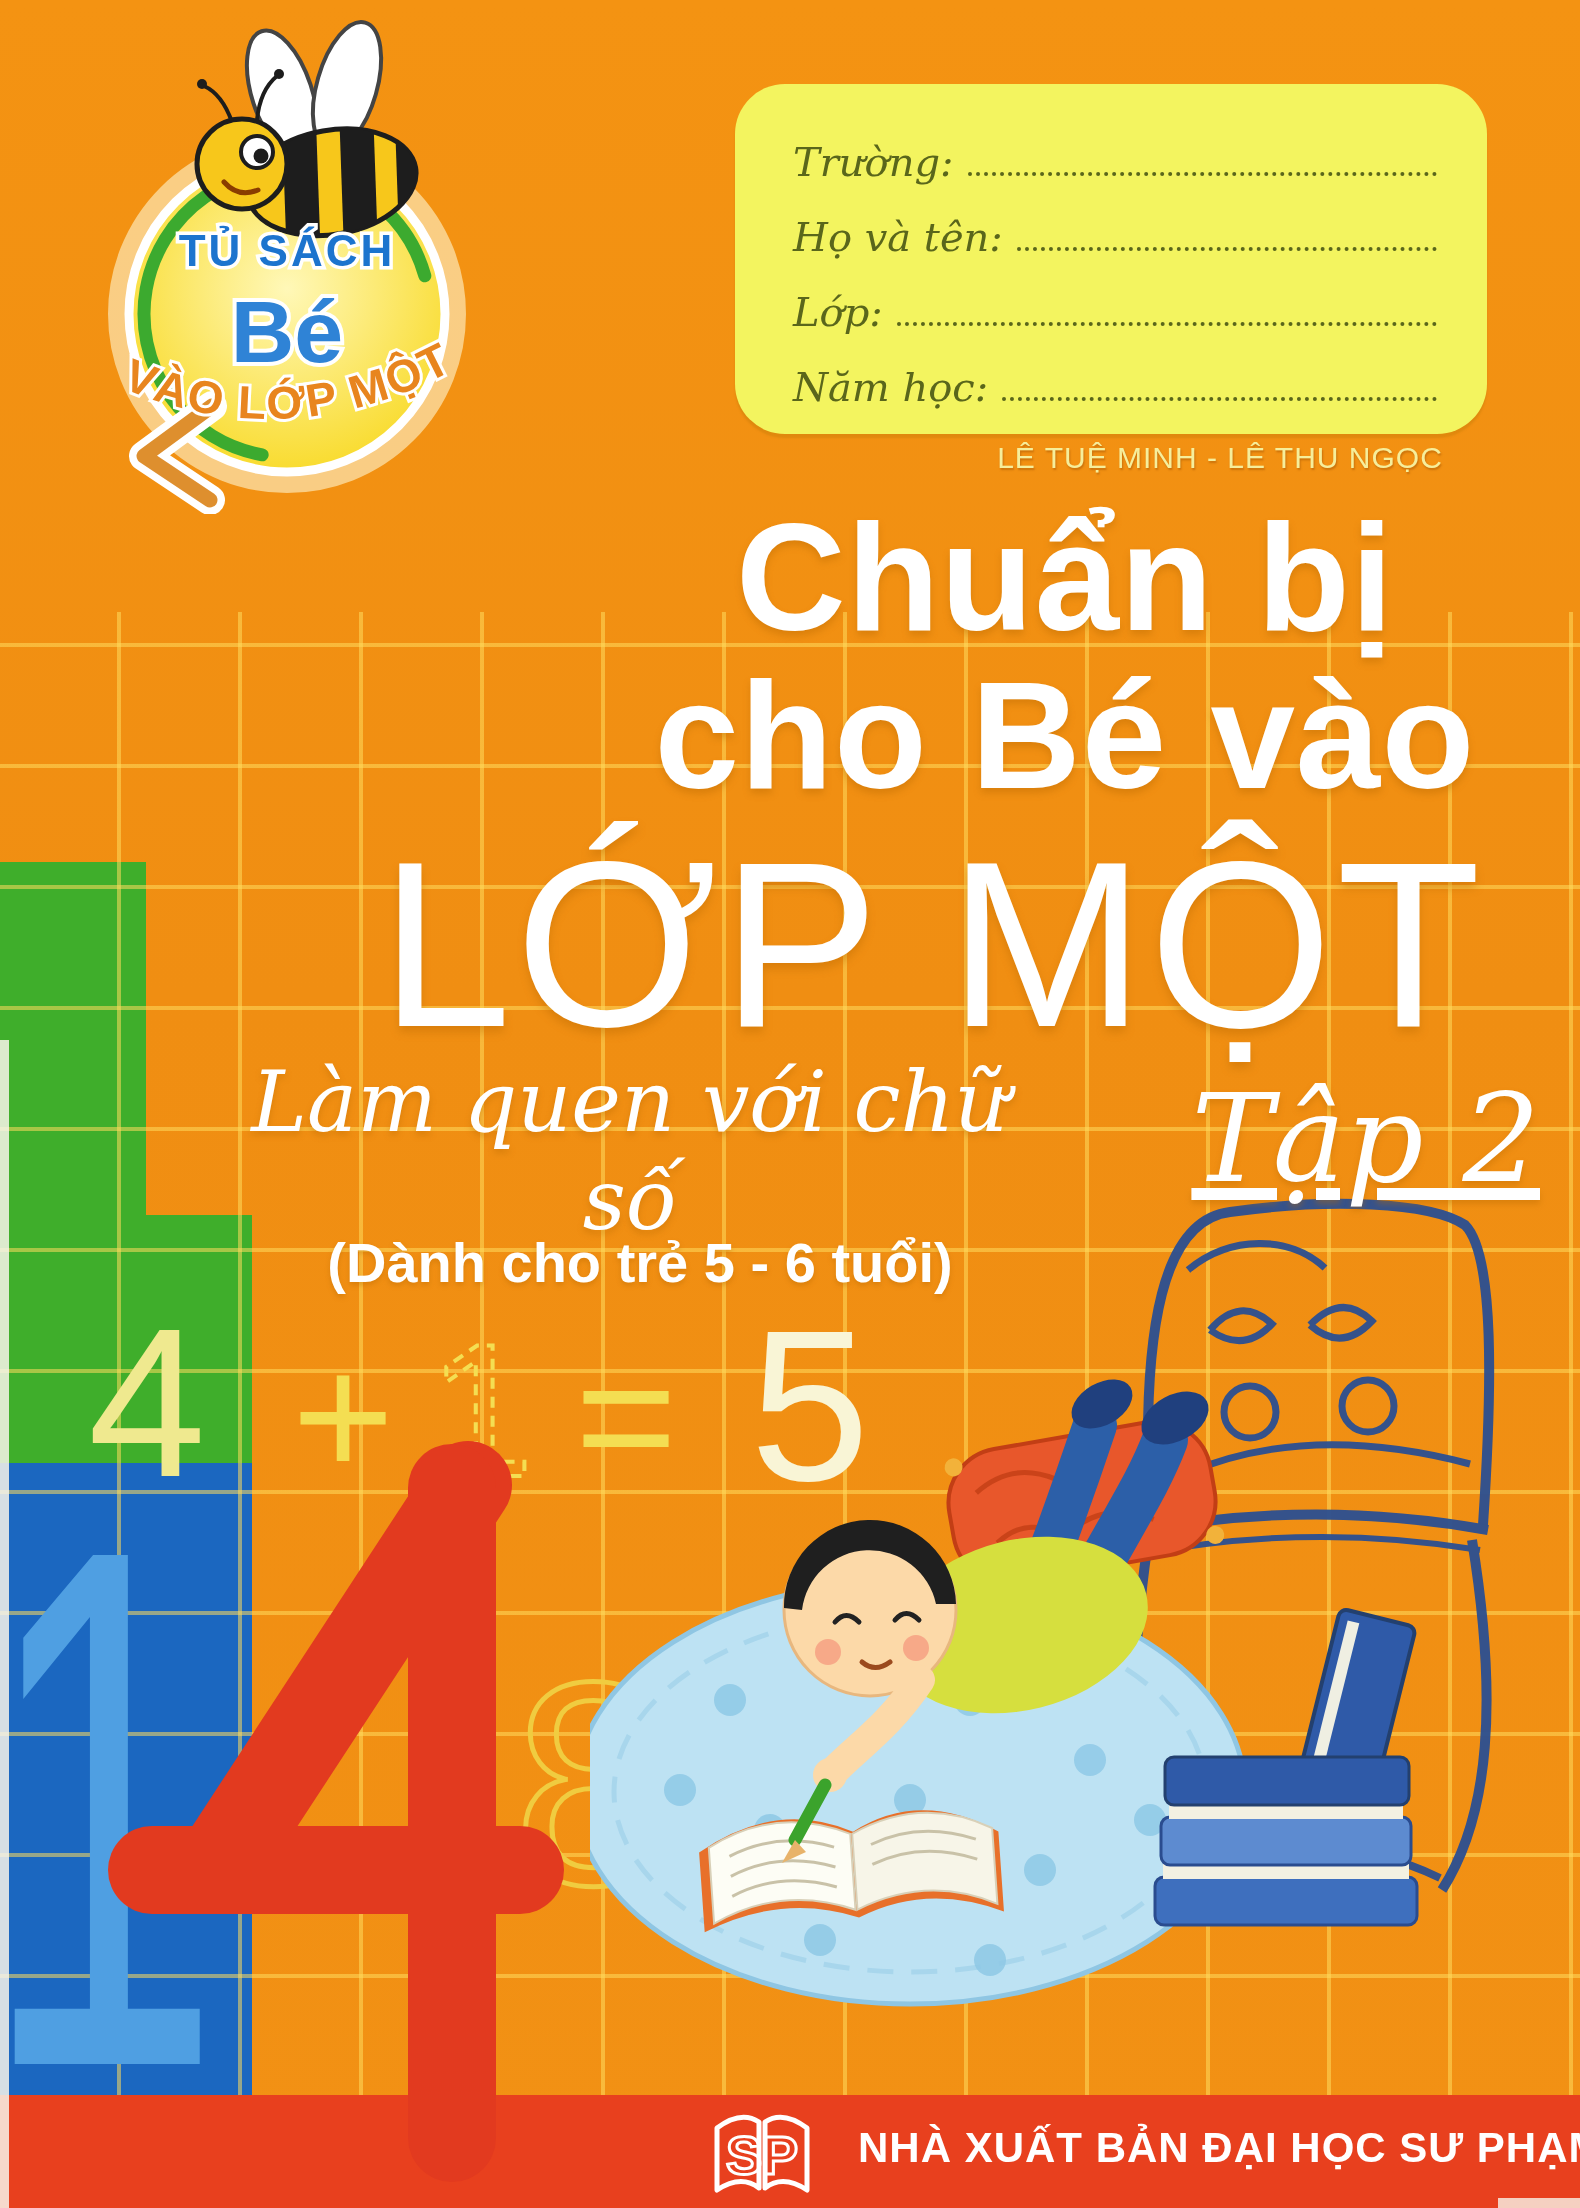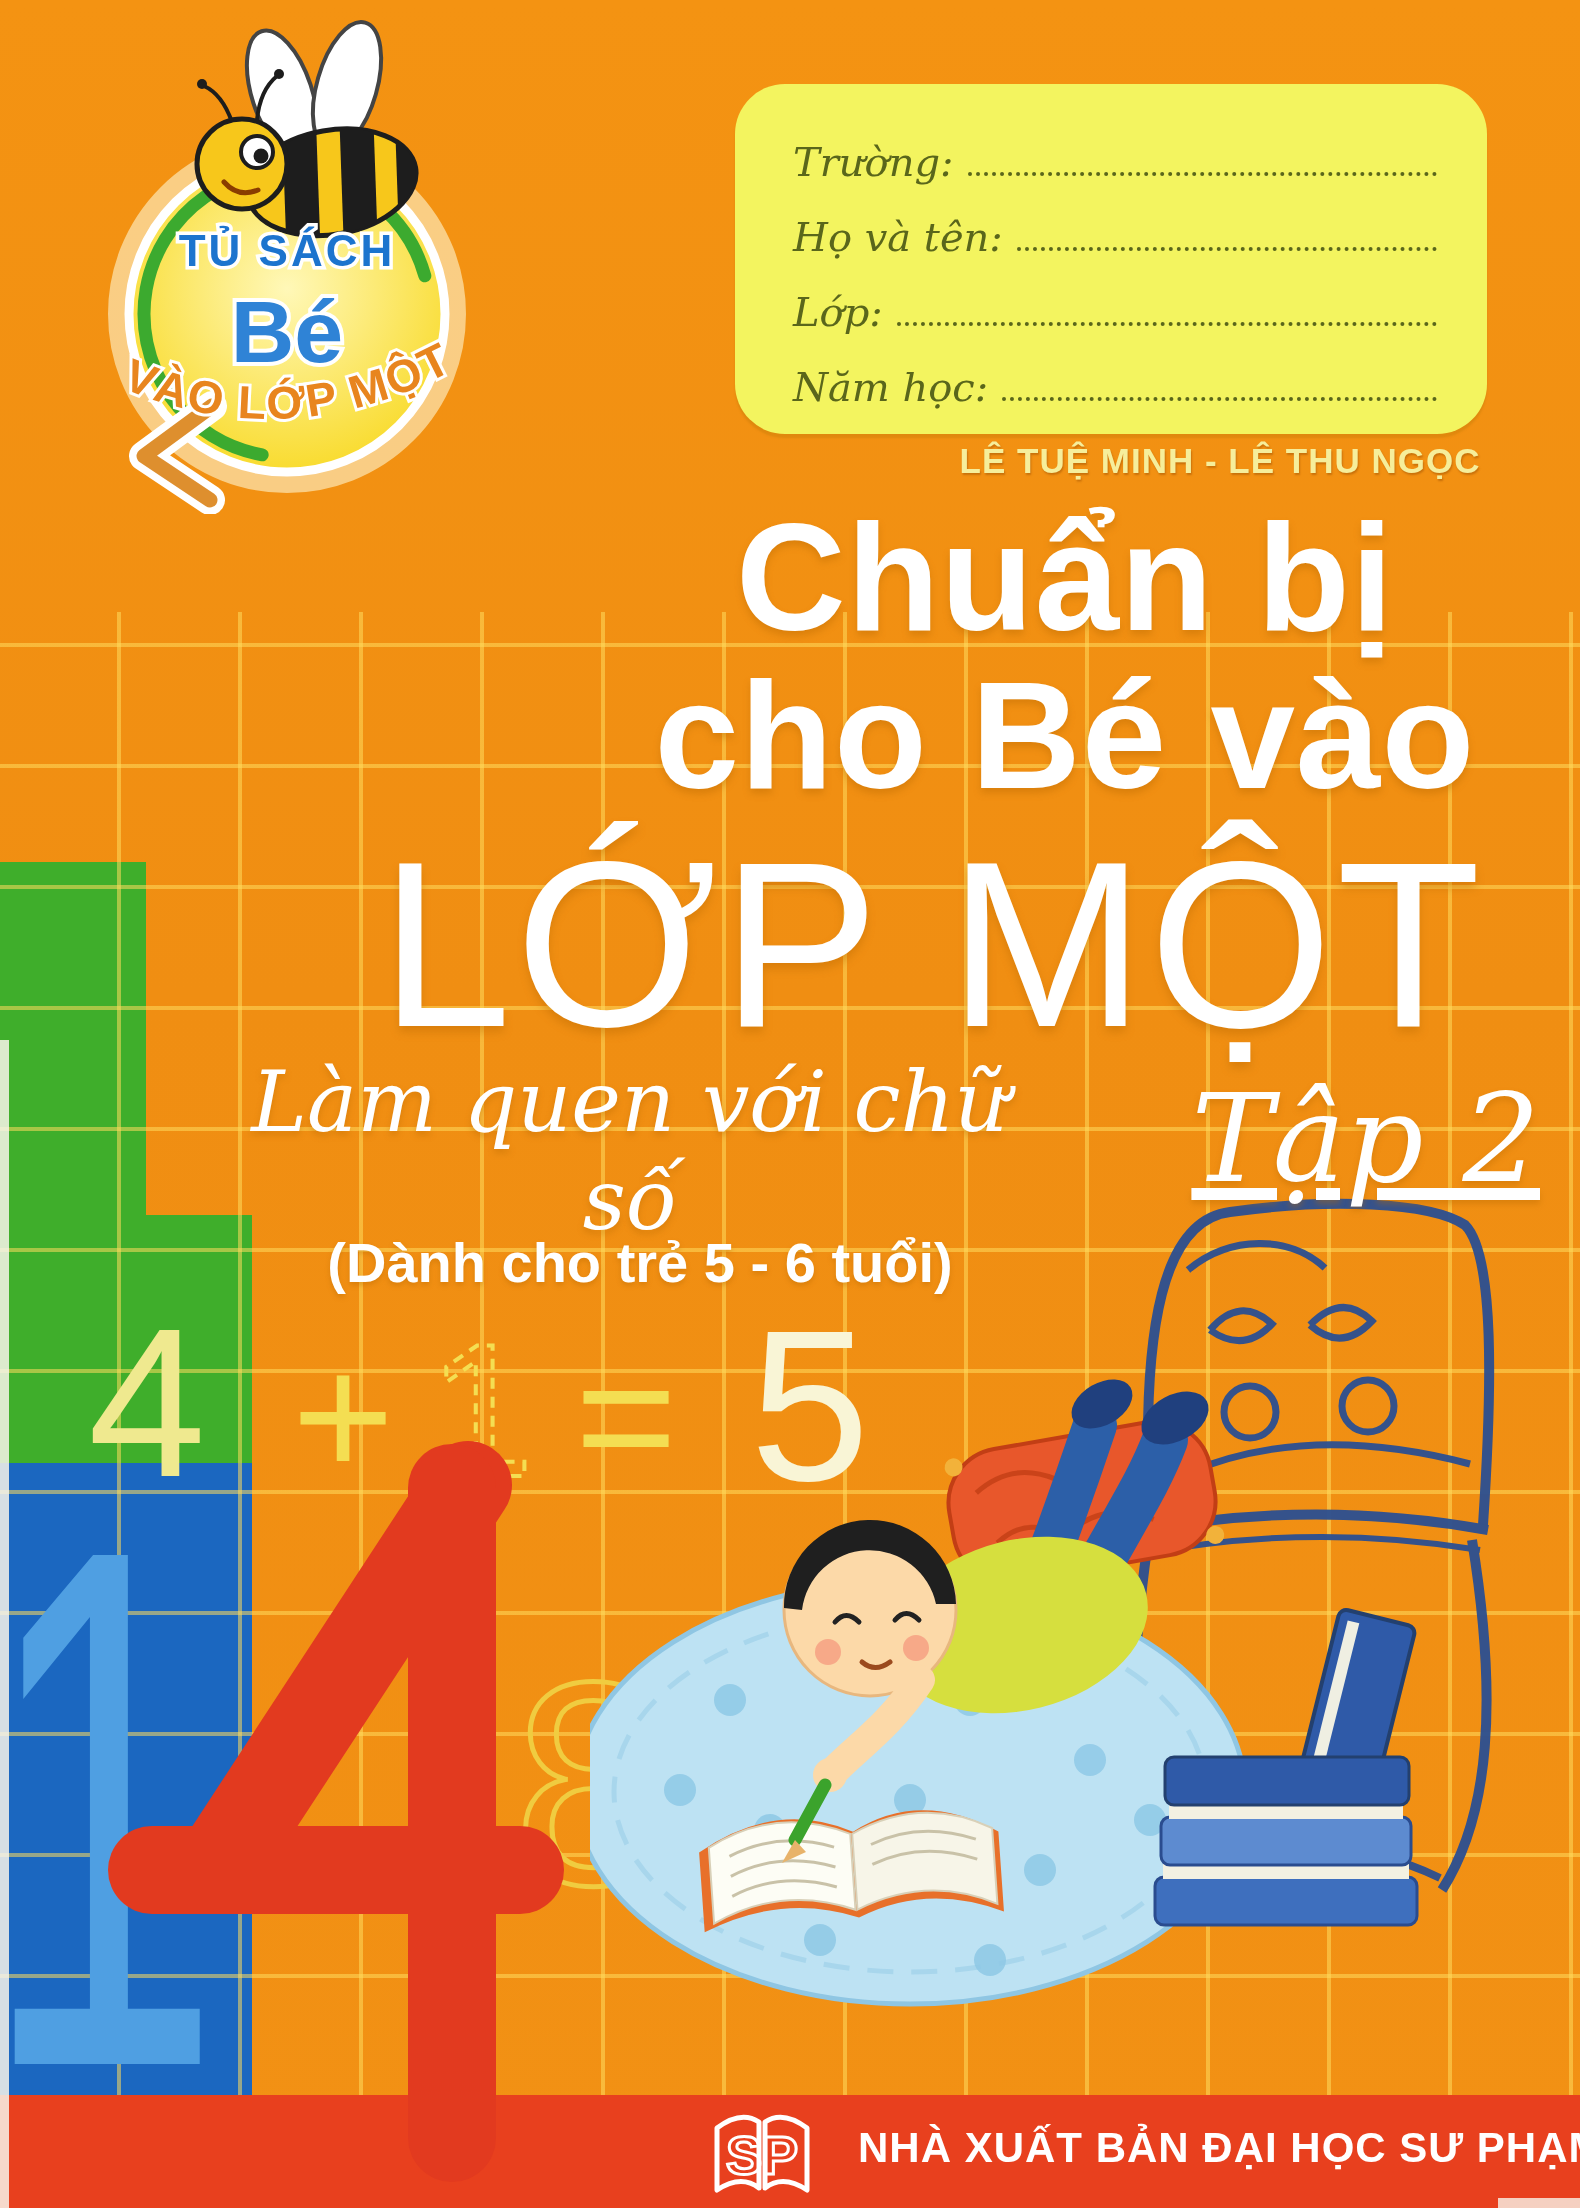--- a/index.html
+++ b/index.html
@@ -33,21 +33,21 @@
     background:#F3F45F;border-radius:50px;box-sizing:border-box;
     display:flex;flex-direction:column;justify-content:space-evenly;
     padding:26px 46px 20px 58px;box-shadow:0 4px 2px rgba(170,110,0,.25);
   }
   .form-row{display:flex;align-items:baseline;margin-top:25px;}
   .form-label{font:italic 40px "DejaVu Serif",serif;color:#5A661B;white-space:nowrap;}
   .form-dots{flex:1;border-bottom:4px dotted #5A661B;margin:0 4px 9px 14px;height:2px;}
 
   .authors{
     position:absolute;left:950px;top:441px;width:540px;z-index:8;text-align:center;
-    font-weight:bold;font-size:35px;letter-spacing:1px;color:#F6EE9B;
+    font-weight:normal;font-size:30px;letter-spacing:1px;color:#F6EE9B;
     text-shadow:1px 2px 2px rgba(150,75,0,.45);
   }
   .title-top{
     position:absolute;left:540px;top:498px;width:1050px;z-index:8;text-align:center;
     color:#FFFFFF;font-weight:bold;font-size:152px;line-height:1.04;
     text-shadow:0 5px 7px rgba(185,105,0,.4);letter-spacing:1px;
   }
   .title-main{
     position:absolute;left:380px;top:826px;width:1170px;z-index:8;text-align:left;
     color:#FFFFFF;font-weight:normal;font-size:236px;line-height:1;letter-spacing:4px;

